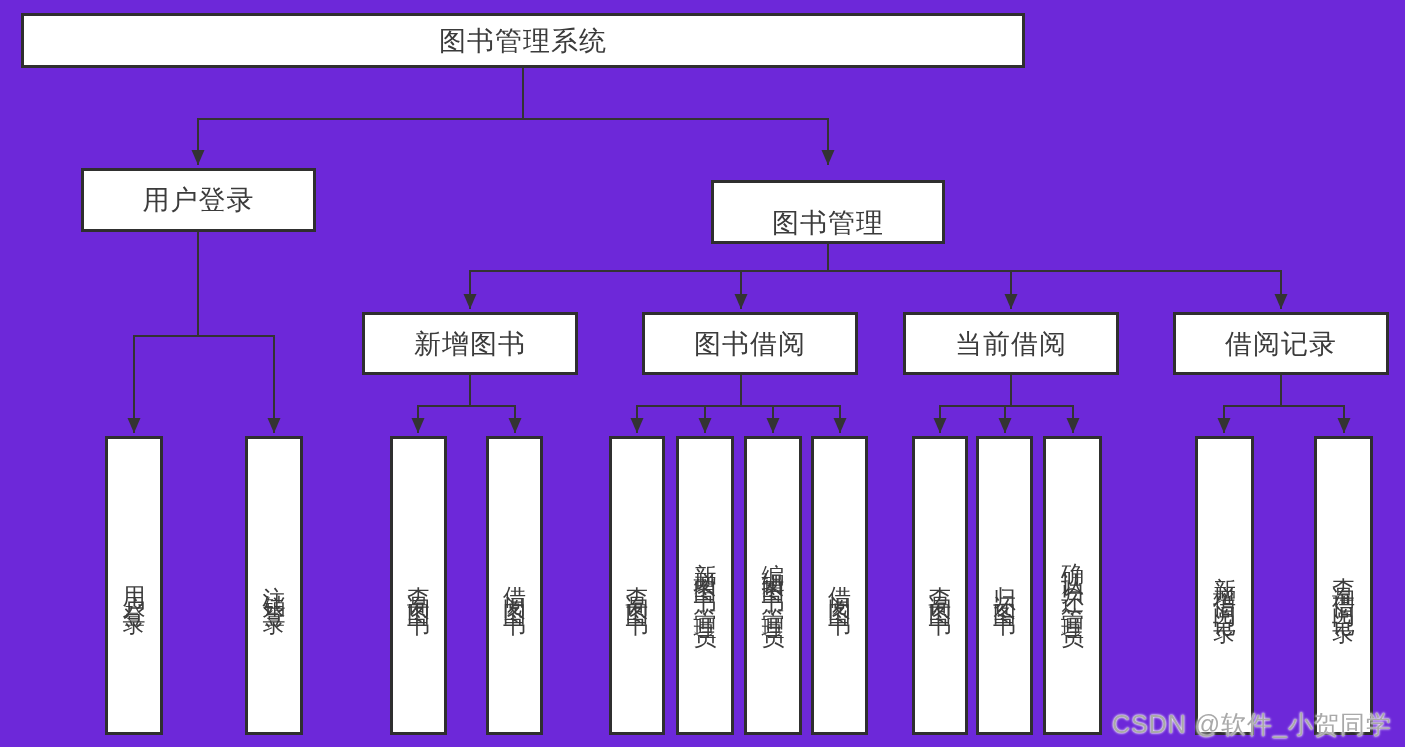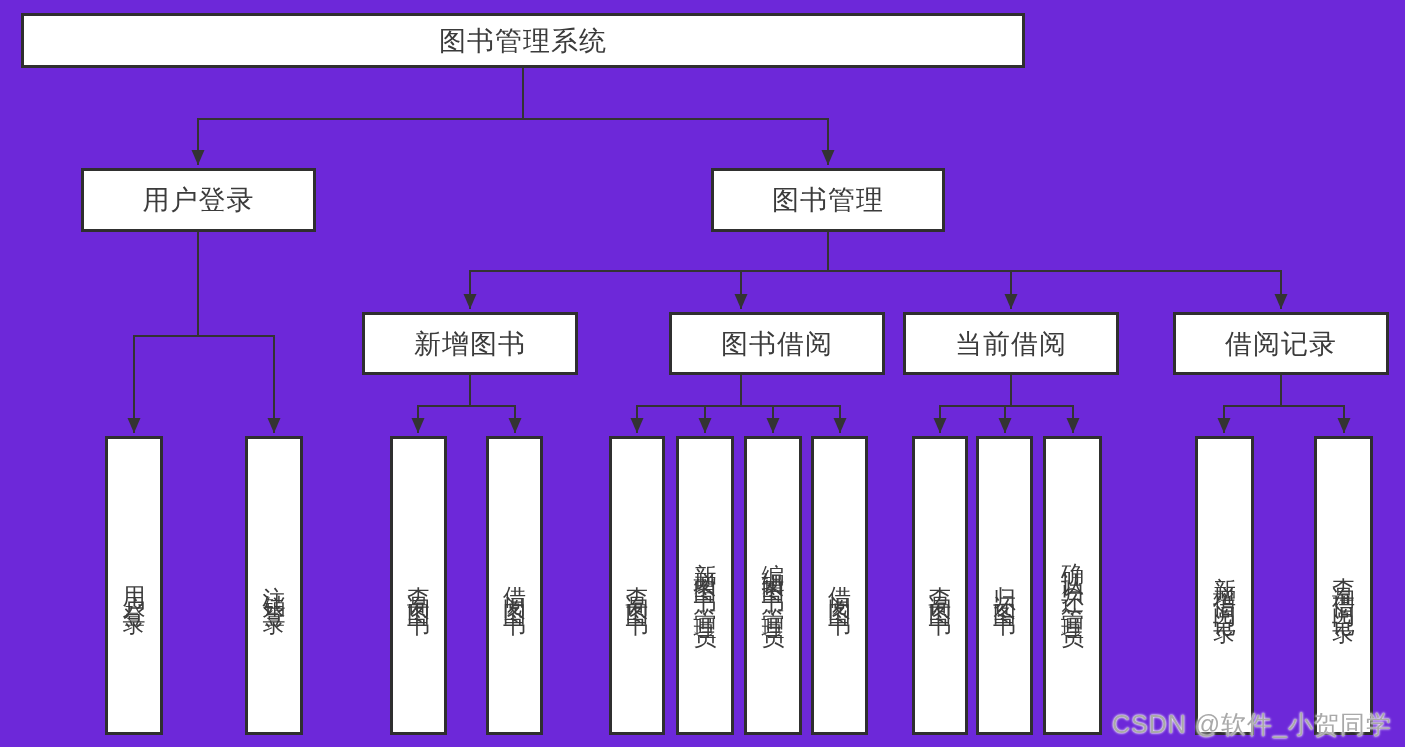--- a/index.html
+++ b/index.html
@@ -79,28 +79,28 @@
     <line class="c" x1="1344" y1="405" x2="1344" y2="433" marker-end="url(#arrow)"></line>
   </svg>
 
   <div class="node h-node" style="left:21px;top:13px;width:1004px;height:55px;">
     <span>图书管理系统</span>
   </div>
 
   <div class="node h-node" style="left:81px;top:168px;width:235px;height:64px;">
     <span>用户登录</span>
   </div>
-  <div class="node h-node" style="left:711px;top:168px;width:234px;height:64px;">
+  <div class="node h-node" style="left:711px;top:180px;width:234px;height:64px;align-items:flex-end;">
     <span>图书管理</span>
   </div>
 
   <div class="node h-node" style="left:362px;top:312px;width:216px;height:63px;">
     <span>新增图书</span>
   </div>
-  <div class="node h-node" style="left:669px;top:312px;width:216px;height:63px;">
+  <div class="node h-node" style="left:642px;top:312px;width:216px;height:63px;">
     <span>图书借阅</span>
   </div>
   <div class="node h-node" style="left:903px;top:312px;width:216px;height:63px;">
     <span>当前借阅</span>
   </div>
   <div class="node h-node" style="left:1173px;top:312px;width:216px;height:63px;">
     <span>借阅记录</span>
   </div>
 
   <div class="node v-node" style="left:105px;top:436px;width:58px;height:299px;">

